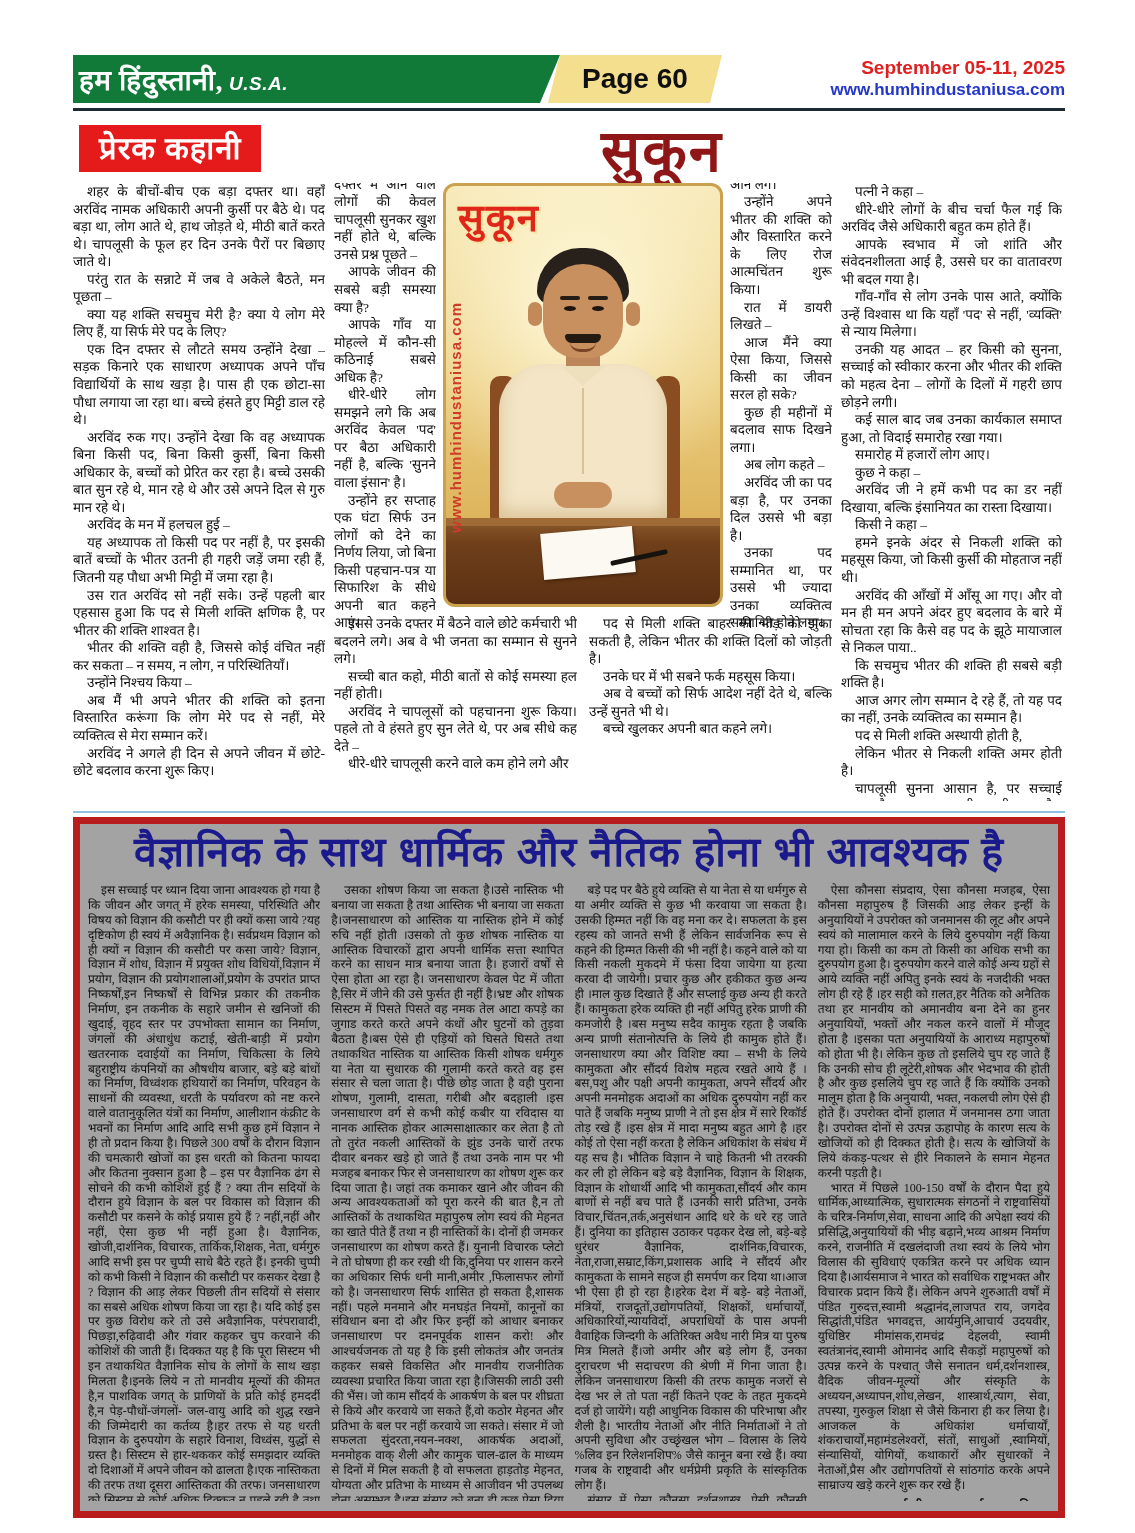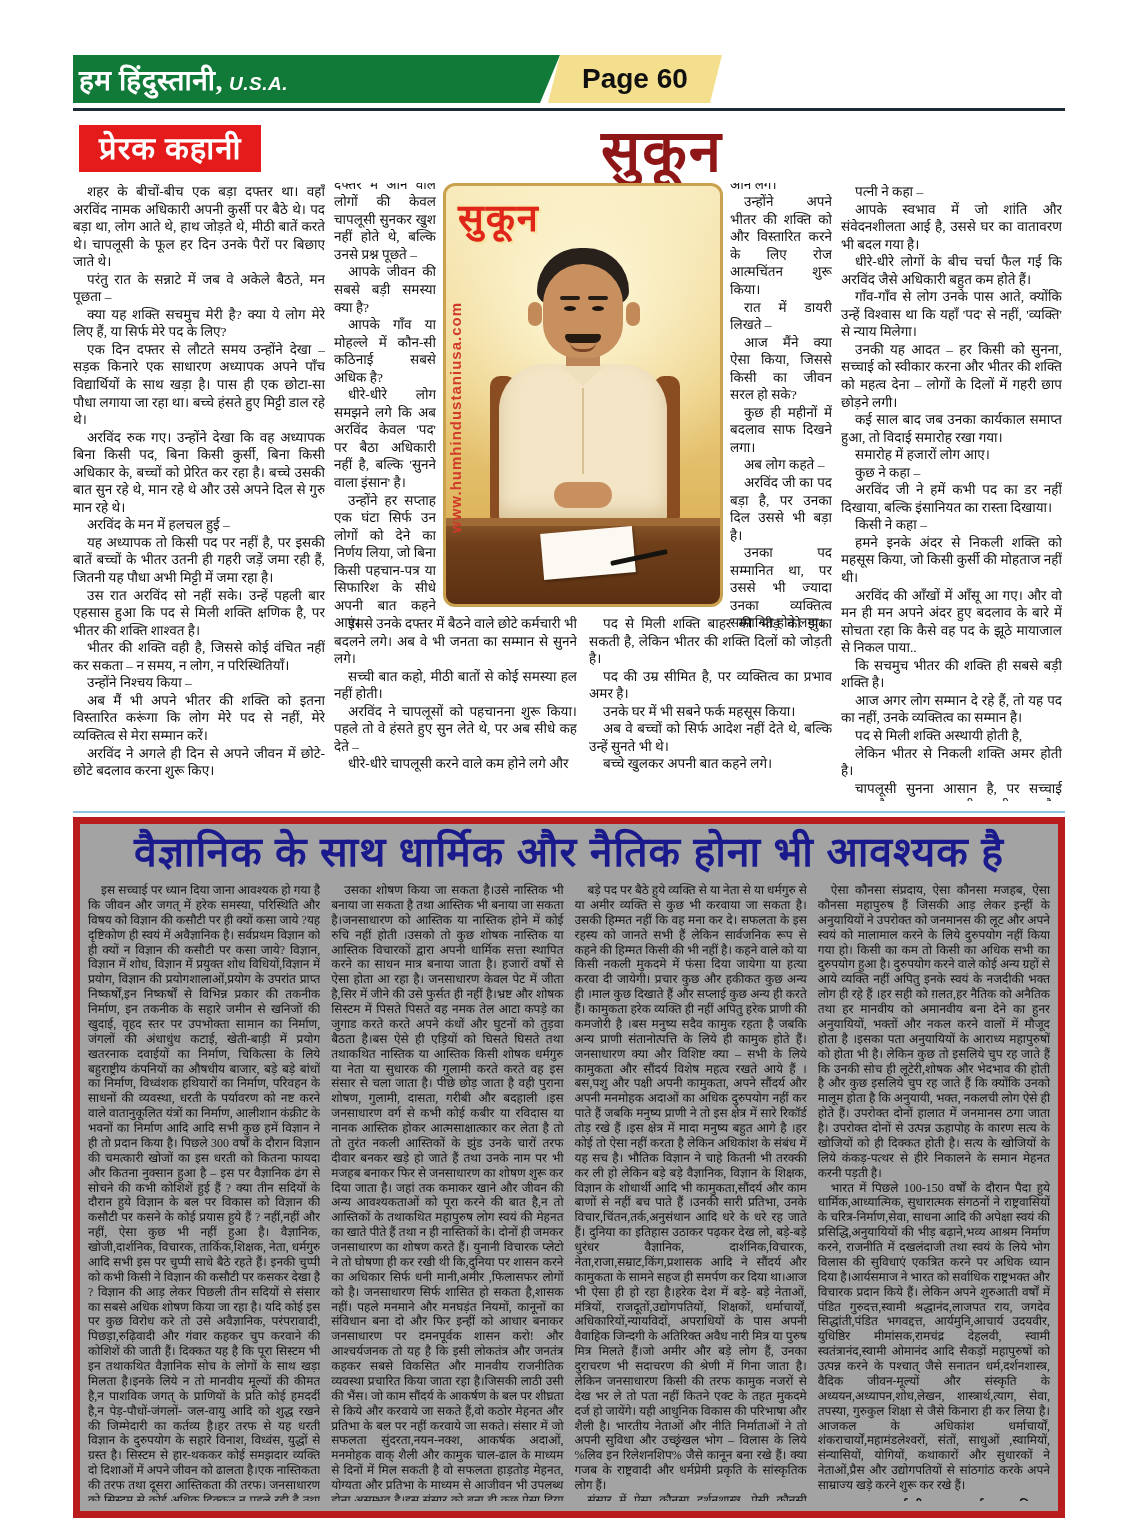--- a/index.html
+++ b/index.html
@@ -104,20 +104,24 @@
 <body>
 
 <div class="page">
 
   <div class="header">
     <div class="green-bar">
       <span class="masthead"><span>हम हिंदुस्तानी,</span><span class="usa">U.S.A.</span></span>
     </div>
     <div class="page-chip">
       <span>Page 60</span>
+    </div>
+    <div class="header-right">
+      <div class="date">September 05-11, 2025</div>
+      <div class="website">www.humhindustaniusa.com</div>
     </div>
   </div>
   <div class="header-rule"></div>
 
   <div class="story">
     <div class="story-head">
       <div class="kicker">प्रेरक कहानी</div>
       <div class="story-title">सुकून</div>
     </div>
     <div class="story-cols">
@@ -183,32 +187,31 @@
         </div>
         <div class="s-mid-bottom">
           <div class="s-mb-col">
               <p>इससे उनके दफ्तर में बैठने वाले छोटे कर्मचारी भी बदलने लगे। अब वे भी जनता का सम्मान से सुनने लगे।</p>
               <p>सच्ची बात कहो, मीठी बातों से कोई समस्या हल नहीं होती।</p>
               <p>अरविंद ने चापलूसों को पहचानना शुरू किया। पहले तो वे हंसते हुए सुन लेते थे, पर अब सीधे कह देते –</p>
               <p>धीरे-धीरे चापलूसी करने वाले कम होने लगे और</p>
             </div>
           <div class="s-mb-col">
               <p>पद से मिली शक्ति बाहर की भीड़ को झुका सकती है, लेकिन भीतर की शक्ति दिलों को जोड़ती है।</p>
-              <p>पद की उम्र सीमित है, पर व्यक्तित्व का प्रभाव अमर है।</p>
               <p>उनके घर में भी सबने फर्क महसूस किया।</p>
               <p>अब वे बच्चों को सिर्फ आदेश नहीं देते थे, बल्कि उन्हें सुनते भी थे।</p>
               <p>बच्चे खुलकर अपनी बात कहने लगे।</p>
             </div>
         </div>
       </div>
       <div class="s-col5">
         <div>
             <p>पत्नी ने कहा –</p>
+            <p>धीरे-धीरे लोगों के बीच चर्चा फैल गई कि अरविंद जैसे अधिकारी बहुत कम होते हैं।</p>
             <p>आपके स्वभाव में जो शांति और संवेदनशीलता आई है, उससे घर का वातावरण भी बदल गया है।</p>
-            <p>धीरे-धीरे लोगों के बीच चर्चा फैल गई कि अरविंद जैसे अधिकारी बहुत कम होते हैं।</p>
             <p>गाँव-गाँव से लोग उनके पास आते, क्योंकि उन्हें विश्वास था कि यहाँ 'पद' से नहीं, 'व्यक्ति' से न्याय मिलेगा।</p>
             <p>उनकी यह आदत – हर किसी को सुनना, सच्चाई को स्वीकार करना और भीतर की शक्ति को महत्व देना – लोगों के दिलों में गहरी छाप छोड़ने लगी।</p>
             <p>कई साल बाद जब उनका कार्यकाल समाप्त हुआ, तो विदाई समारोह रखा गया।</p>
             <p>समारोह में हजारों लोग आए।</p>
             <p>कुछ ने कहा –</p>
             <p>अरविंद जी ने हमें कभी पद का डर नहीं दिखाया, बल्कि इंसानियत का रास्ता दिखाया।</p>
             <p>किसी ने कहा –</p>
             <p>हमने इनके अंदर से निकली शक्ति को महसूस किया, जो किसी कुर्सी की मोहताज नहीं थी।</p>
             <p>अरविंद की आँखों में आँसू आ गए। और वो मन ही मन अपने अंदर हुए बदलाव के बारे में सोचता रहा कि कैसे वह पद के झूठे मायाजाल से निकल पाया..</p>
             <p>कि सचमुच भीतर की शक्ति ही सबसे बड़ी शक्ति है।</p>

